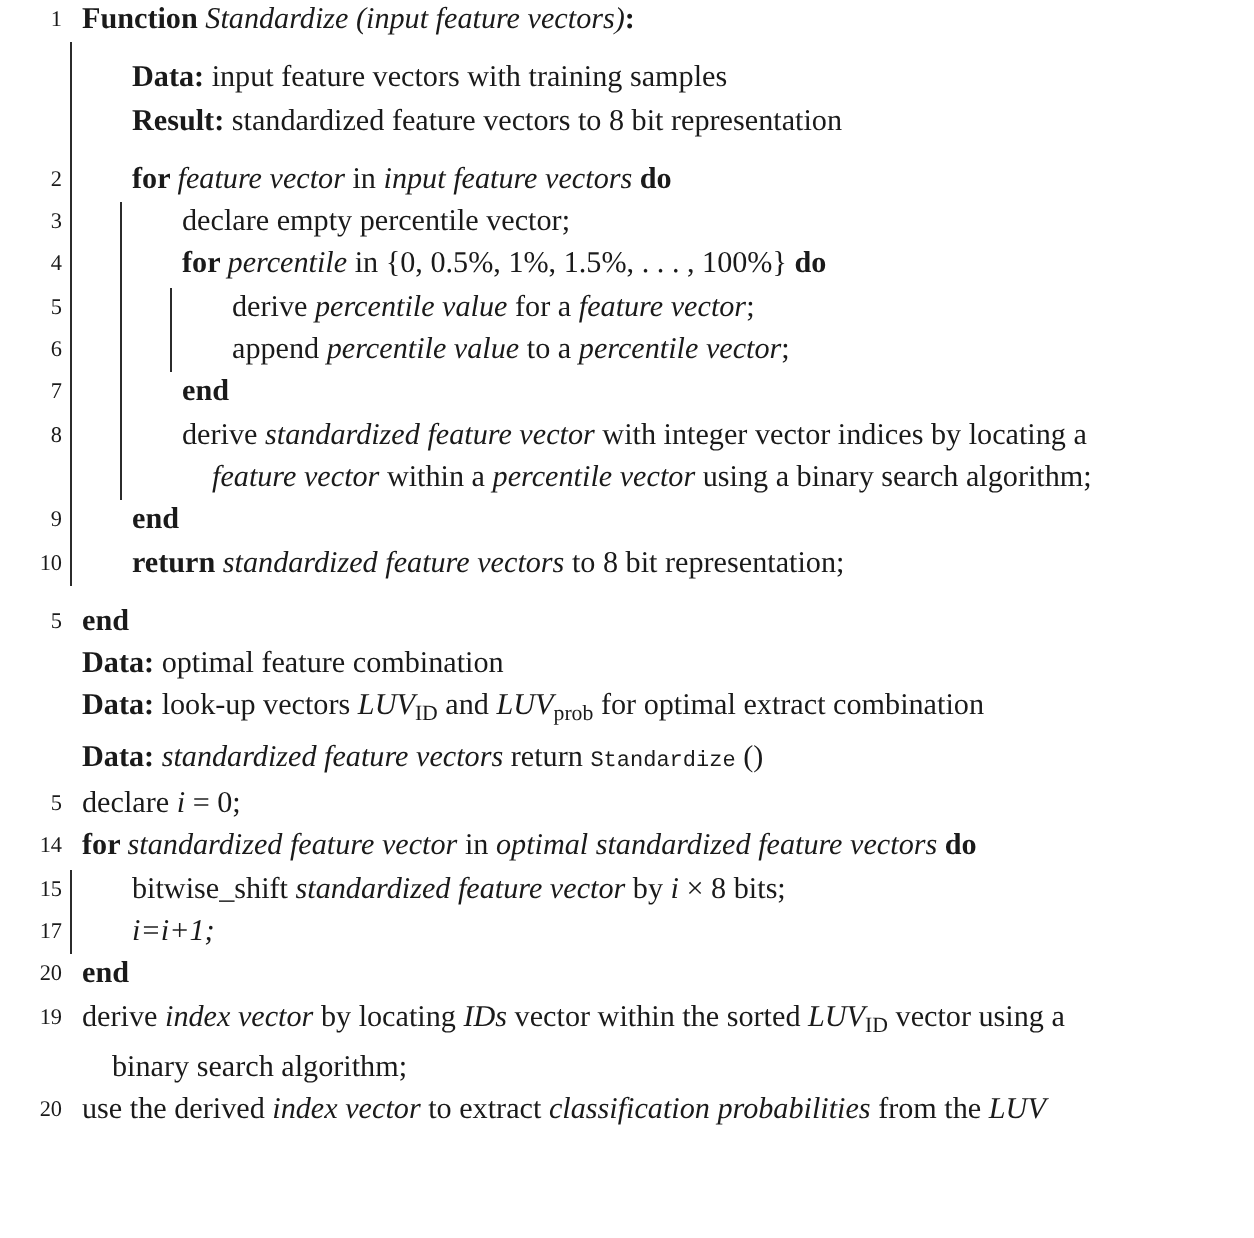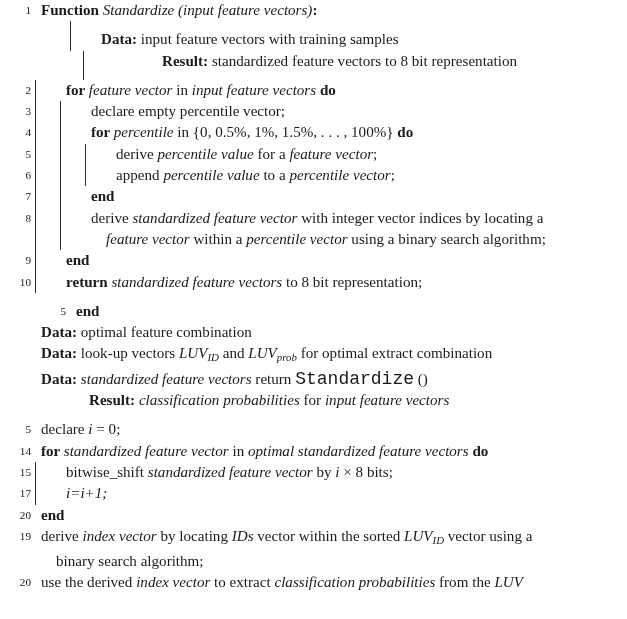--- a/index.html
+++ b/index.html
@@ -24,22 +24,22 @@
     line-height: 1.0;
   }
 
   
   .ln {
     position: relative;
     display: flex;
     align-items: flex-start;
     min-height: 21.3px;
   }
-  .ln.gap-above { margin-top: 8px; margin-left: 35px; }
-  .ln.gap-below { margin-bottom: 8px; gap: 48px; }
+  .ln.gap-above { margin-top: 8px; }
+  .ln.gap-below { margin-bottom: 8px; }
 
   
   .num {
     flex: 0 0 auto;
     width: 31px;
     text-align: right;
     padding-right: 4px;
     font-size: 11.2px;
     line-height: 21.3px;
     font-family: "Liberation Serif", "DejaVu Serif", serif;
@@ -81,26 +81,25 @@
   }
   .body .cont {
     display: block;
     padding-left: 15px;
   }
 
   b, .kw { font-weight: bold; }
   i, .it { font-style: italic; }
   .mono {
     font-family: "Liberation Mono", "DejaVu Sans Mono", monospace;
-    font-size: 18px;
+    font-size: 11px;
   }
   .sub {
     font-size: 0.72em;
     vertical-align: -0.28em;
-    font-style: italic;
   }
 </style>
 </head>
 <body>
 
 <div id="algo">
     <div class="ln">
       <span class="num">1</span>
       <span class="body"><b>Function </b><i>Standardize (input feature vectors)</i><b>:</b></span>
     </div>
@@ -176,24 +175,20 @@
       <span class="body"><b>Data:</b><span> optimal feature combination</span></span>
     </div>
     <div class="ln">
       <span class="num"></span>
       <span class="body"><b>Data:</b><span> look-up vectors </span><i>LUV</i><span class="sub">ID</span><span> and </span><i>LUV</i><span class="sub">prob</span><span> for optimal extract combination</span></span>
     </div>
     <div class="ln">
       <span class="num"></span>
       <span class="body"><b>Data:</b><span> </span><i>standardized feature vectors</i><span> return </span><span class="mono">Standardize</span><span> ()</span></span>
     </div>
-    <div class="ln gap-below">
-      <span class="num"></span>
-      <span class="body"><b>Result:</b><span> </span><i>classification probabilities</i><span> for </span><i>input feature vectors</i></span>
-    </div>
     <div class="ln">
       <span class="num">5</span>
       <span class="body"><span>declare </span><i>i</i><span> = 0;</span></span>
     </div>
     <div class="ln">
       <span class="num">14</span>
       <span class="body"><b>for </b><i>standardized feature vector</i><span> in </span><i>optimal standardized feature vectors</i><b> do</b></span>
     </div>
     <div class="ln">
       <span class="num">15</span>

